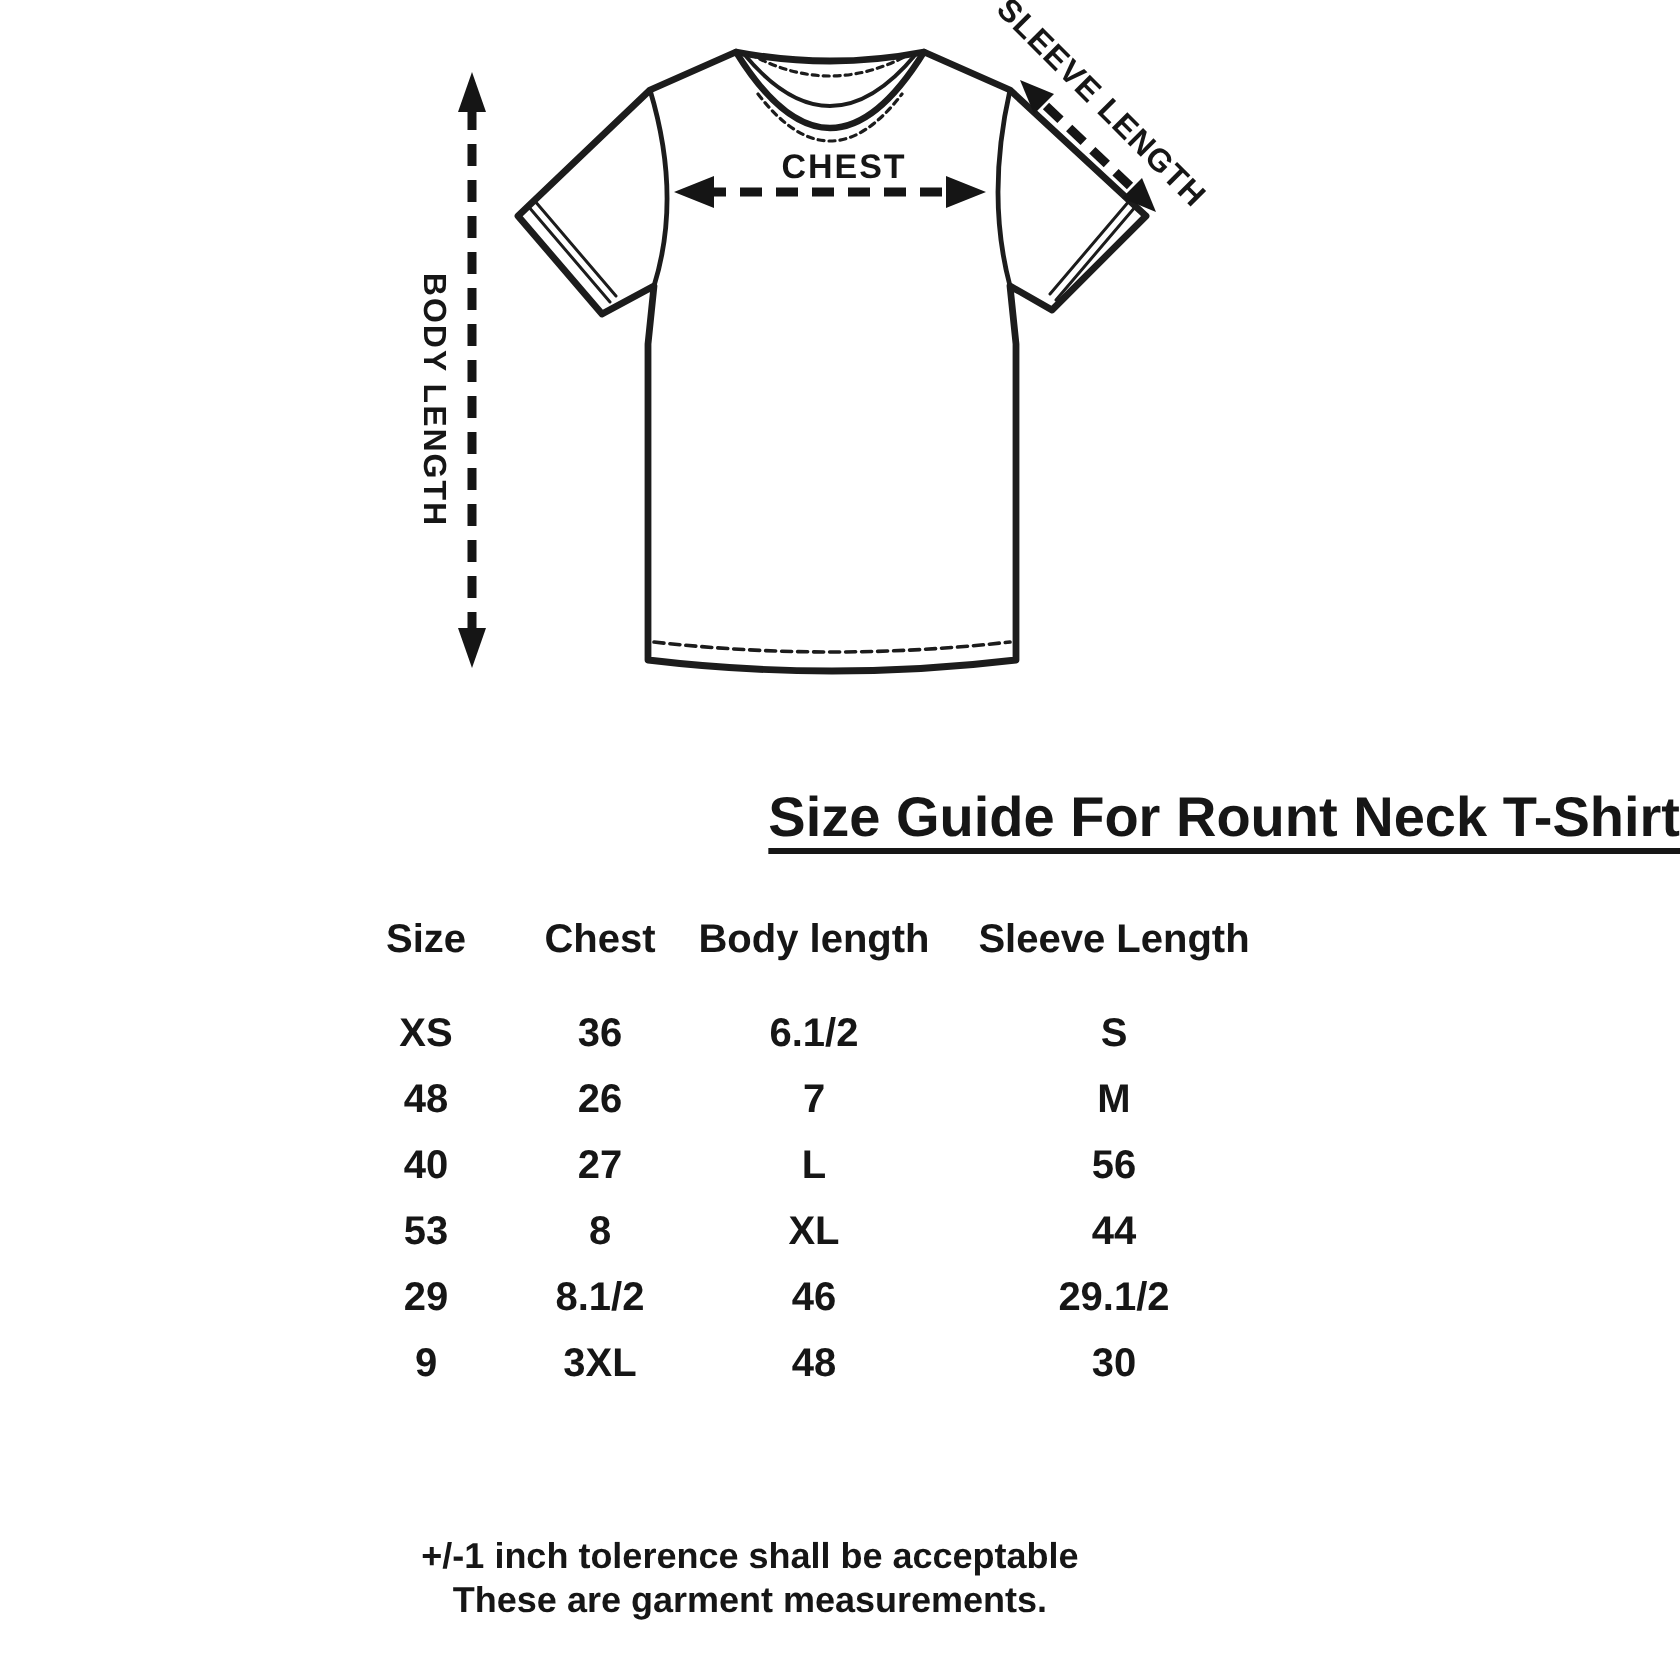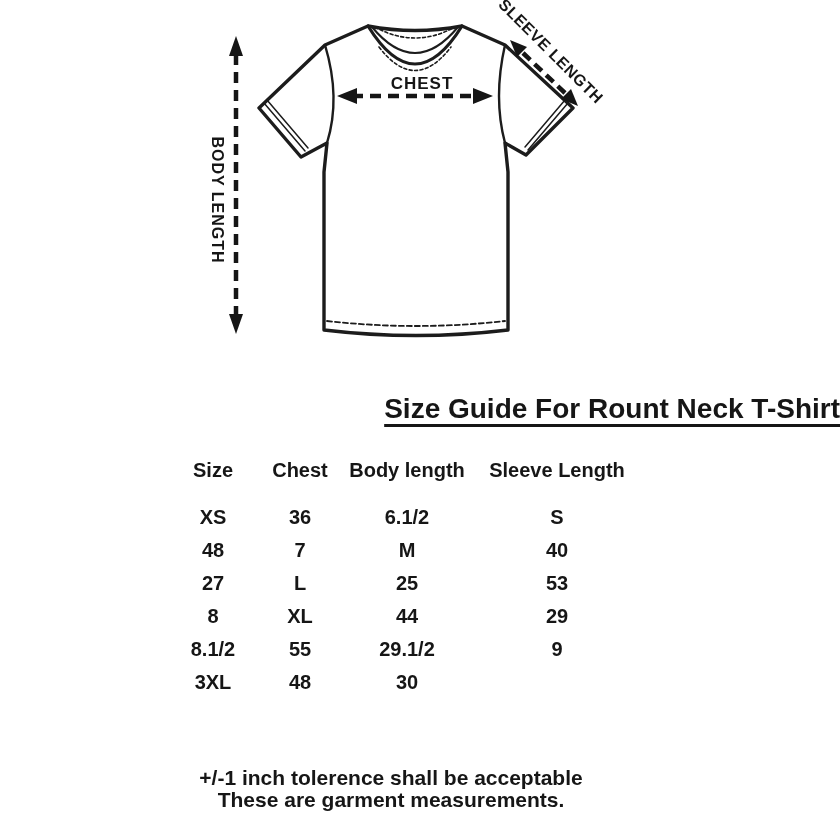--- a/index.html
+++ b/index.html
@@ -19,22 +19,22 @@
   .size-table{
     position:absolute;top:455px;left:158px;
     display:grid;grid-template-columns:110px 64px 150px 150px;
     font-weight:bold;font-size:20px;color:#161616;
   }
   .size-table .cell{
     text-align:center;white-space:nowrap;height:33px;line-height:33px;
   }
   .size-table .head{height:31px;line-height:31px;margin-bottom:15px;}
   .footer-note{
-    position:absolute;top:767px;left:16px;width:750px;text-align:center;
-    font-weight:bold;font-size:21px;line-height:22px;color:#161616;
+    position:absolute;top:767px;left:0;width:750px;text-align:center;
+    font-weight:bold;font-size:18px;line-height:22px;color:#161616;
   }
 </style>
 </head>
 <body>
 
 <div class="canvas">
 
   <svg class="diagram-svg" width="840" height="372" viewBox="0 0 840 372">
 
     <g fill="none" stroke="#1c1c1c" stroke-linejoin="round" stroke-linecap="round">
@@ -78,37 +78,38 @@
     <div class="cell head">Chest</div>
     <div class="cell head">Body length</div>
     <div class="cell head">Sleeve Length</div>
 
     <div class="cell">XS</div>
     <div class="cell">36</div>
     <div class="cell">6.1/2</div>
 
     <div class="cell">S</div>
     <div class="cell">48</div>
+    <div class="cell">26</div>
     <div class="cell">7</div>
 
     <div class="cell">M</div>
     <div class="cell">40</div>
     <div class="cell">27</div>
 
     <div class="cell">L</div>
-    <div class="cell">25</div>
+    <div class="cell">56</div>
     <div class="cell">53</div>
     <div class="cell">8</div>
 
     <div class="cell">XL</div>
     <div class="cell">44</div>
     <div class="cell">29</div>
     <div class="cell">8.1/2</div>
 
-    <div class="cell">55</div>
+    <div class="cell">46</div>
     <div class="cell">29.1/2</div>
     <div class="cell">9</div>
 
     <div class="cell">3XL</div>
     <div class="cell">48</div>
     <div class="cell">30</div>
   </div>
 
   <div class="footer-note">
     <div>+/-1 inch tolerence shall be acceptable</div>

